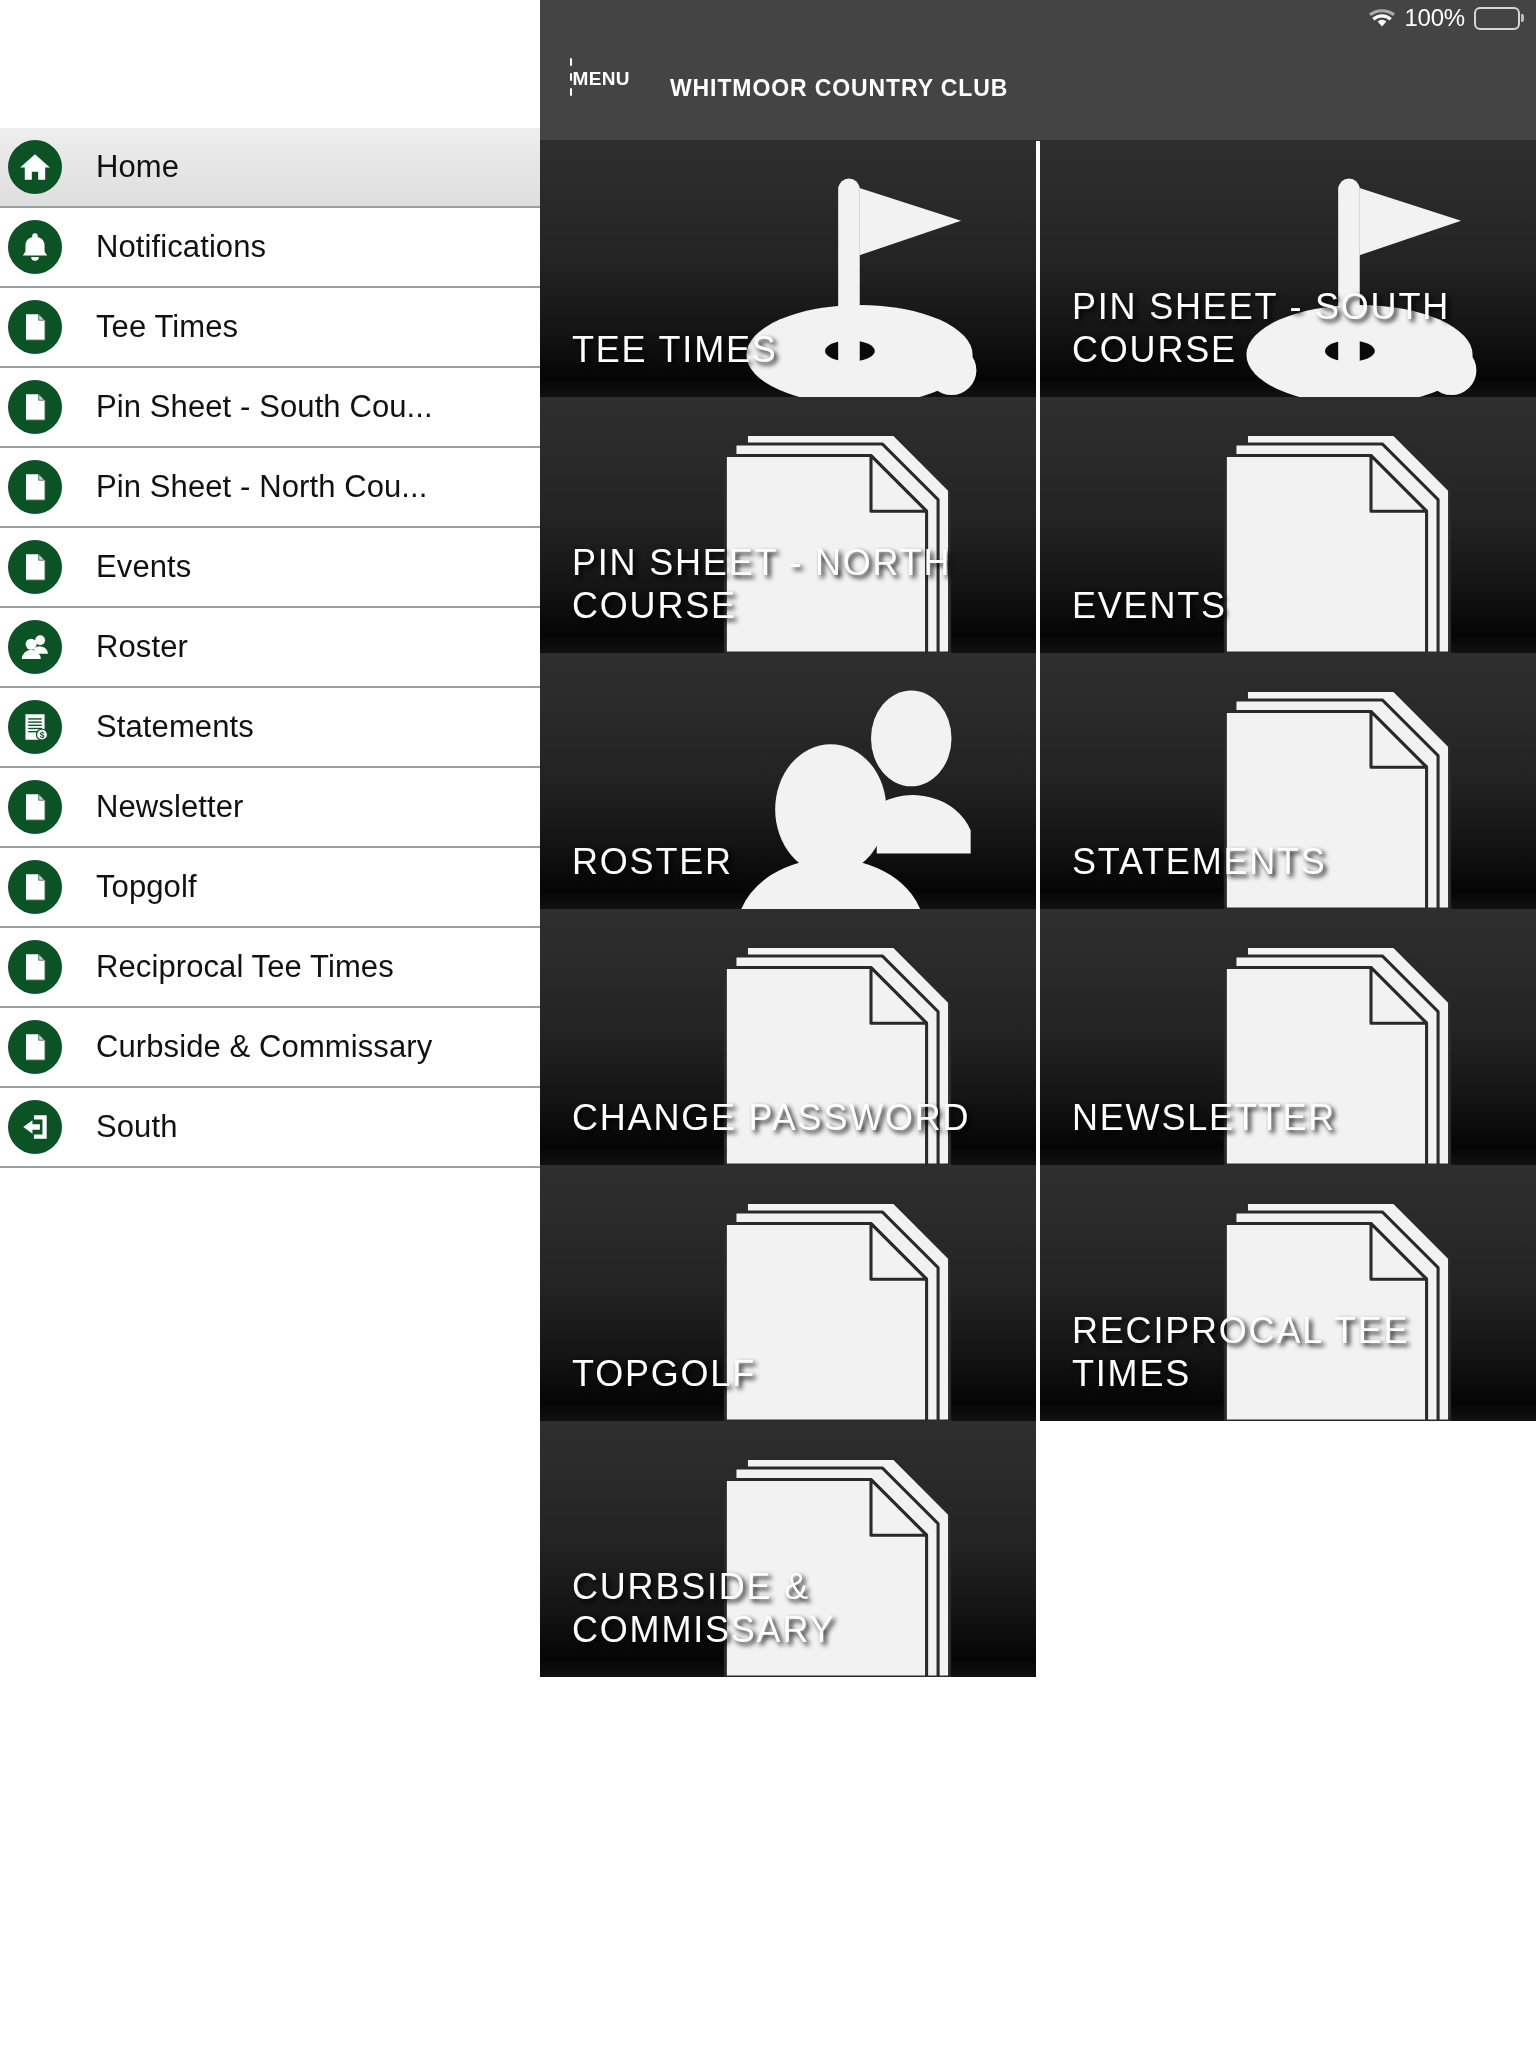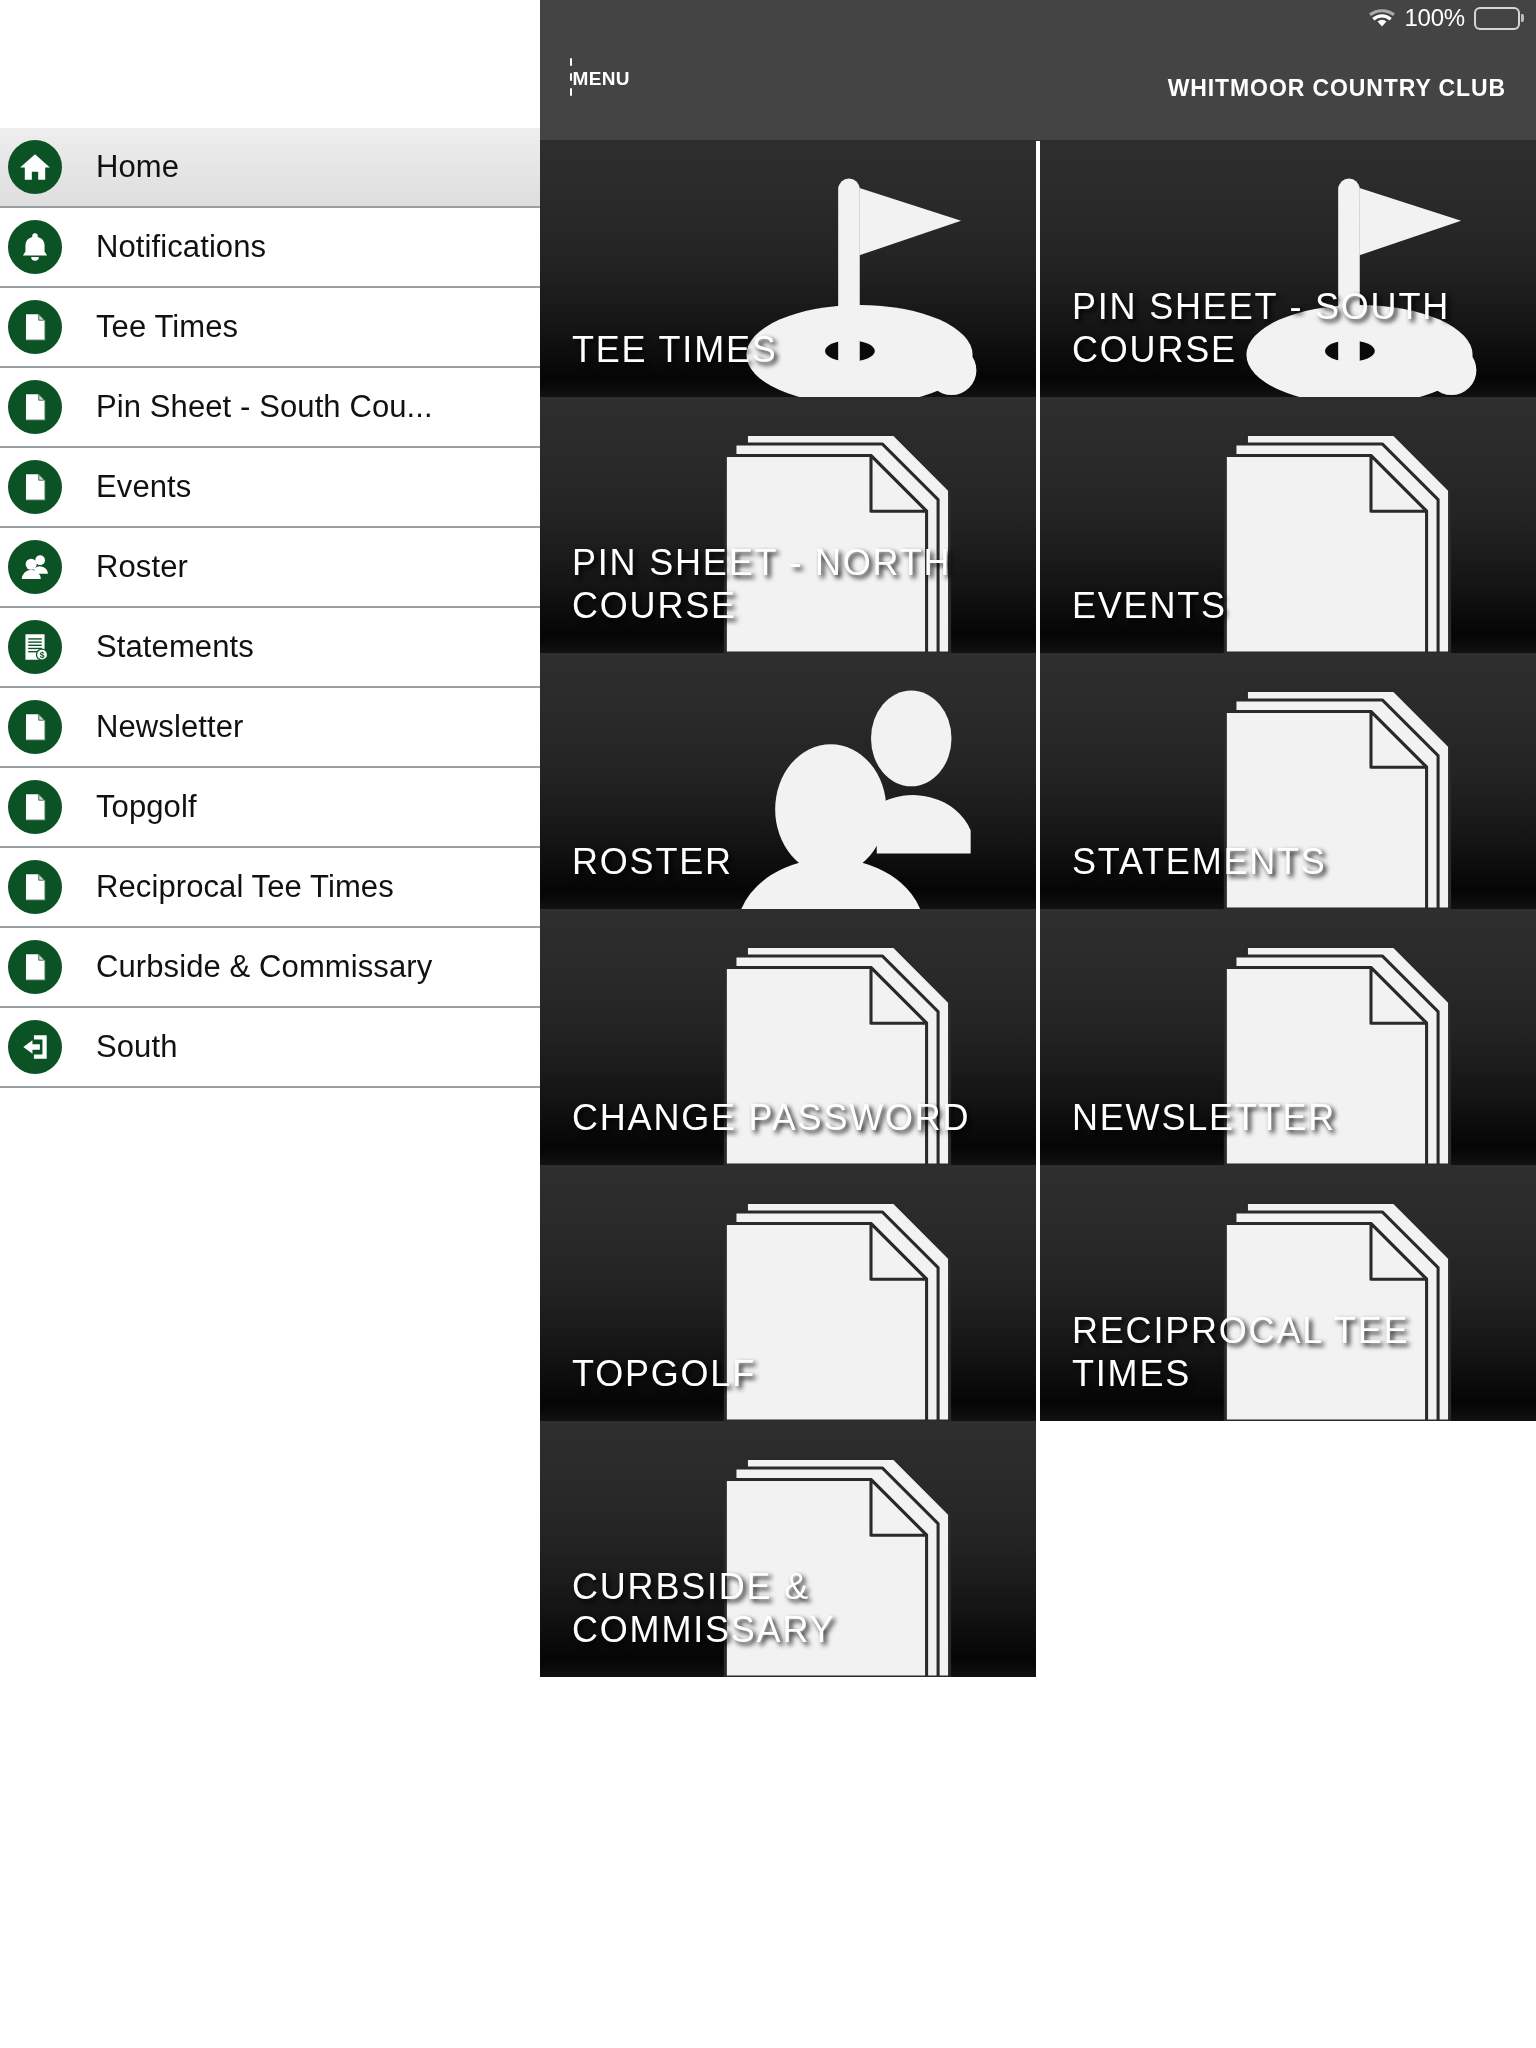--- a/index.html
+++ b/index.html
@@ -103,21 +103,21 @@
   .menu-label {
     color: #ffffff;
     font-size: 19px;
     font-weight: 700;
     letter-spacing: 0.4px;
     line-height: 1;
   }
   .app-title {
     position: absolute;
     left: 0; right: 0;
-    text-align: right;
+    text-align: left;
     color: #ffffff;
     font-size: 23px;
     font-weight: 700;
     letter-spacing: 0.9px;
     padding-left: 130px;
     padding-right: 30px;
   }
 
   
   .tile-grid {
@@ -415,20 +415,28 @@
           </span>
           <span class="drawer-text">Tee Times</span>
         </li>
         <li class="drawer-item">
           <span class="drawer-icon">
             <svg width="34" height="34" viewBox="0 0 32 32">
               <use href="#sym-doc"></use>
             </svg>
           </span>
           <span class="drawer-text">Pin Sheet - South Cou...</span>
+        </li>
+        <li class="drawer-item">
+          <span class="drawer-icon">
+            <svg width="34" height="34" viewBox="0 0 32 32">
+              <use href="#sym-doc"></use>
+            </svg>
+          </span>
+          <span class="drawer-text">Pin Sheet - North Cou...</span>
         </li>
         <li class="drawer-item">
           <span class="drawer-icon">
             <svg width="34" height="34" viewBox="0 0 32 32">
               <use href="#sym-doc"></use>
             </svg>
           </span>
           <span class="drawer-text">Events</span>
         </li>
         <li class="drawer-item">

